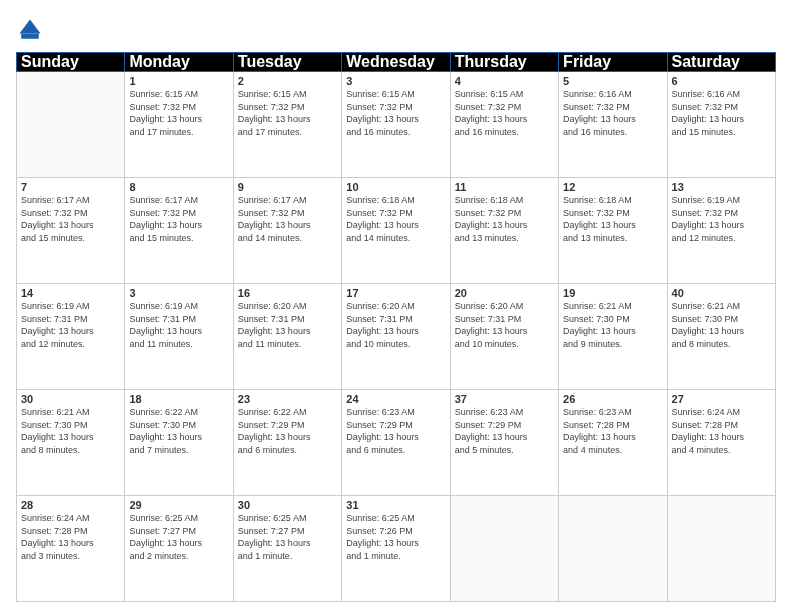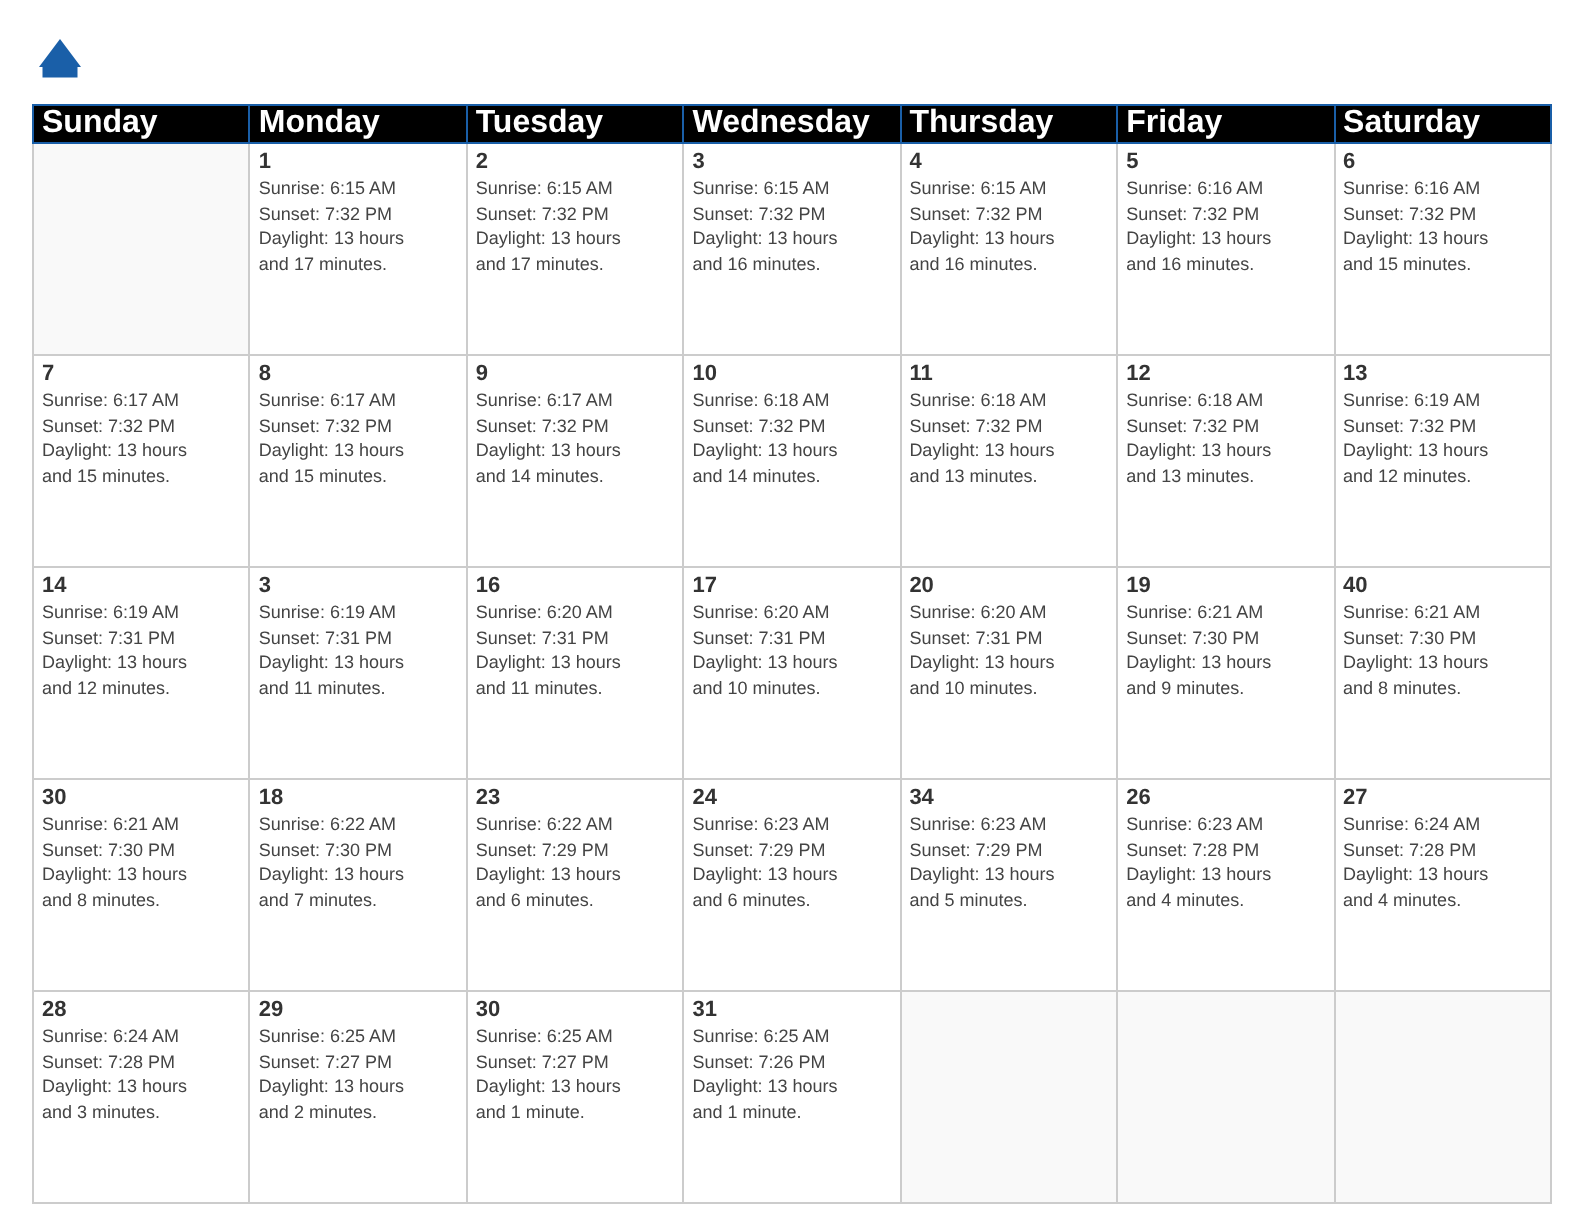--- a/index.html
+++ b/index.html
@@ -295,21 +295,21 @@
 and 6 minutes.</div>
           </td>
           <td>
             <span class="day-num">24</span>
             <div class="cell-info" style="white-space: pre-line;">Sunrise: 6:23 AM
 Sunset: 7:29 PM
 Daylight: 13 hours
 and 6 minutes.</div>
           </td>
           <td>
-            <span class="day-num">34</span>
+            <span class="day-num">37</span>
             <div class="cell-info" style="white-space: pre-line;">Sunrise: 6:23 AM
 Sunset: 7:29 PM
 Daylight: 13 hours
 and 5 minutes.</div>
           </td>
           <td>
             <span class="day-num">26</span>
             <div class="cell-info" style="white-space: pre-line;">Sunrise: 6:23 AM
 Sunset: 7:28 PM
 Daylight: 13 hours

